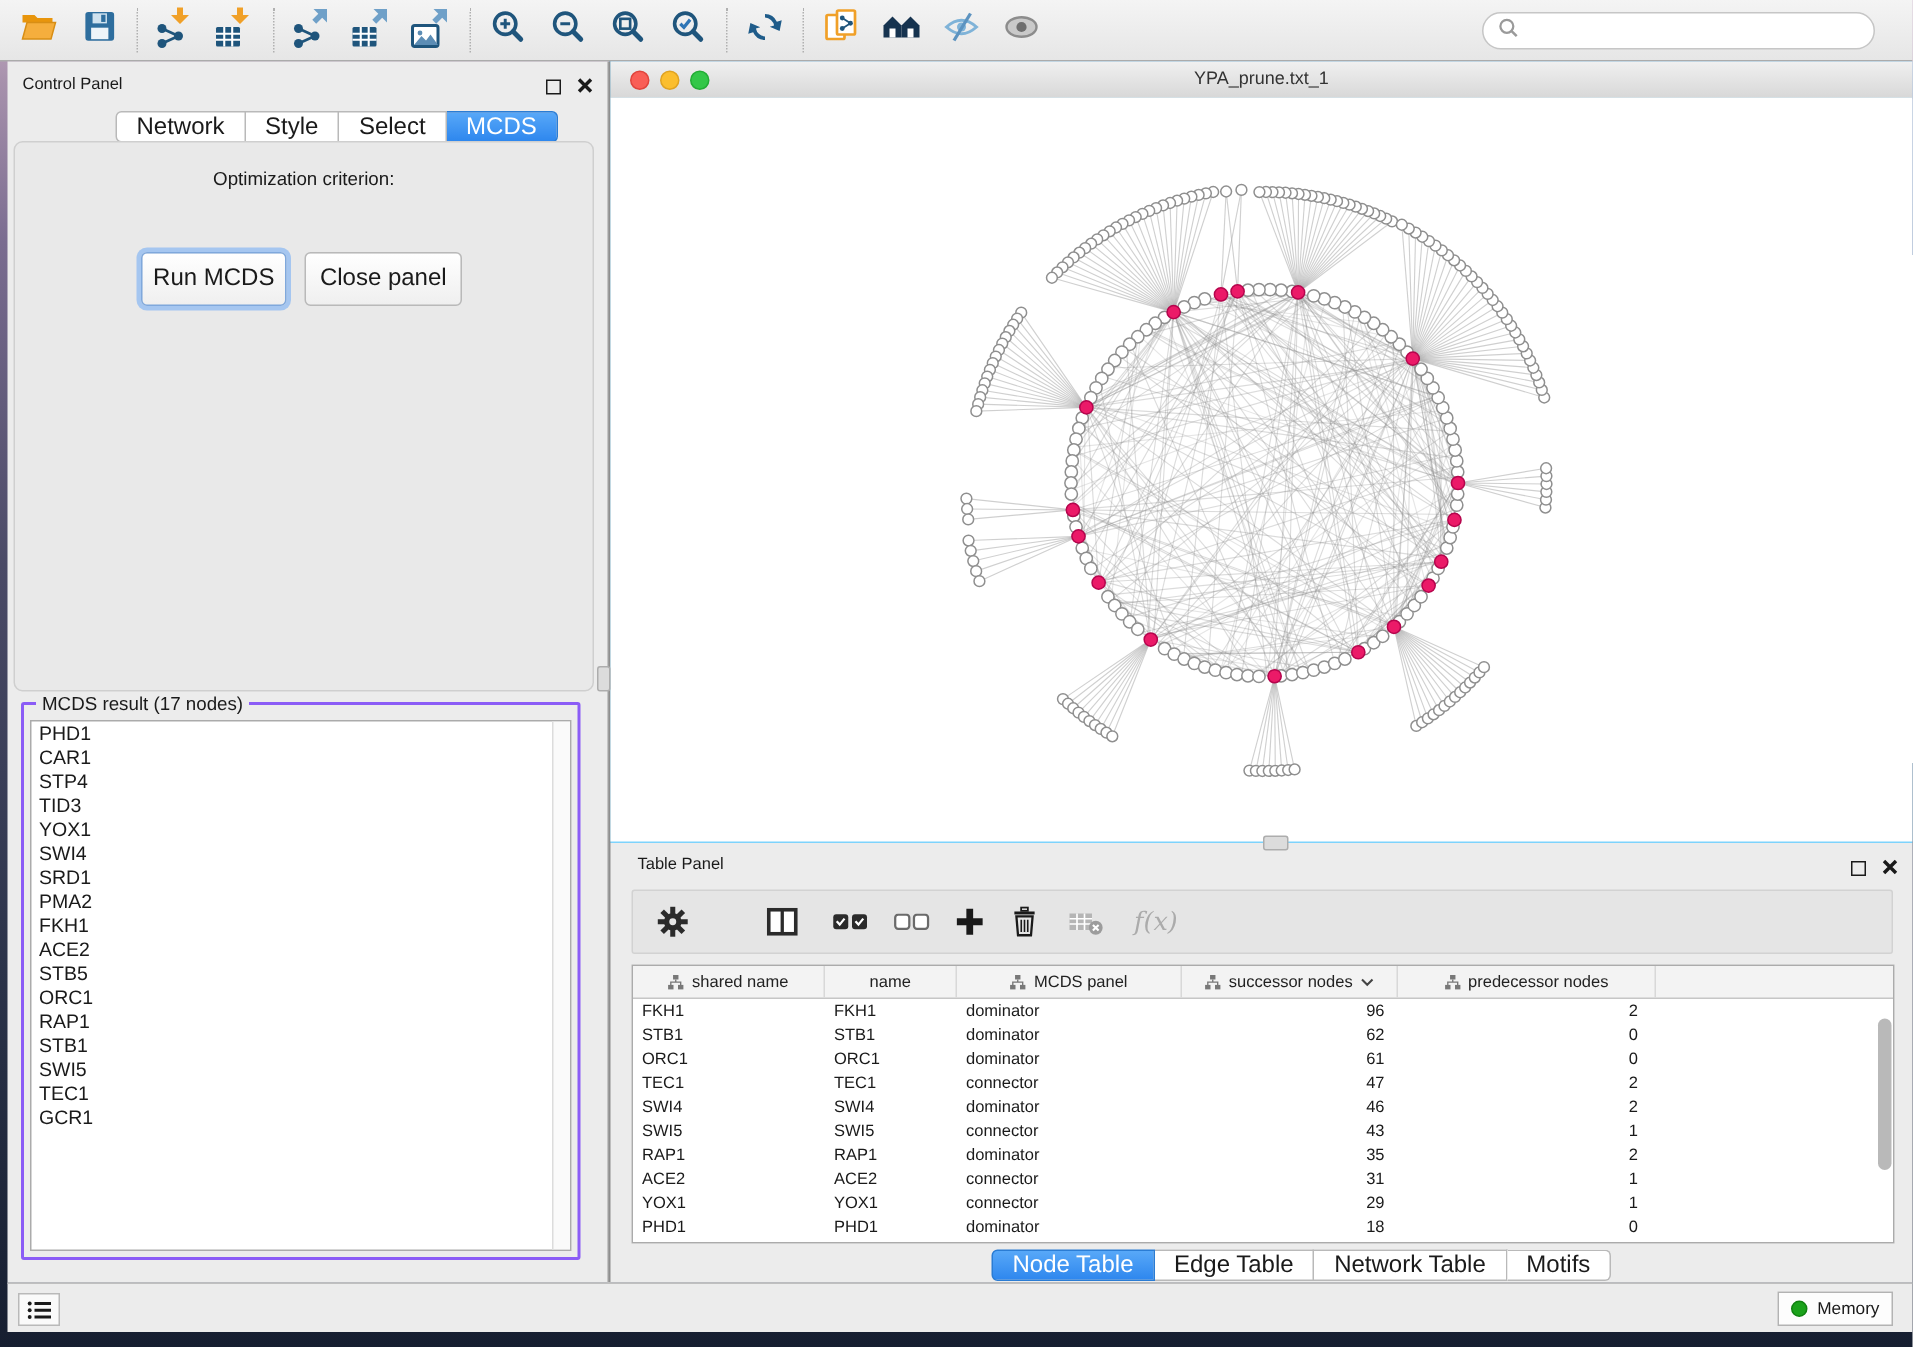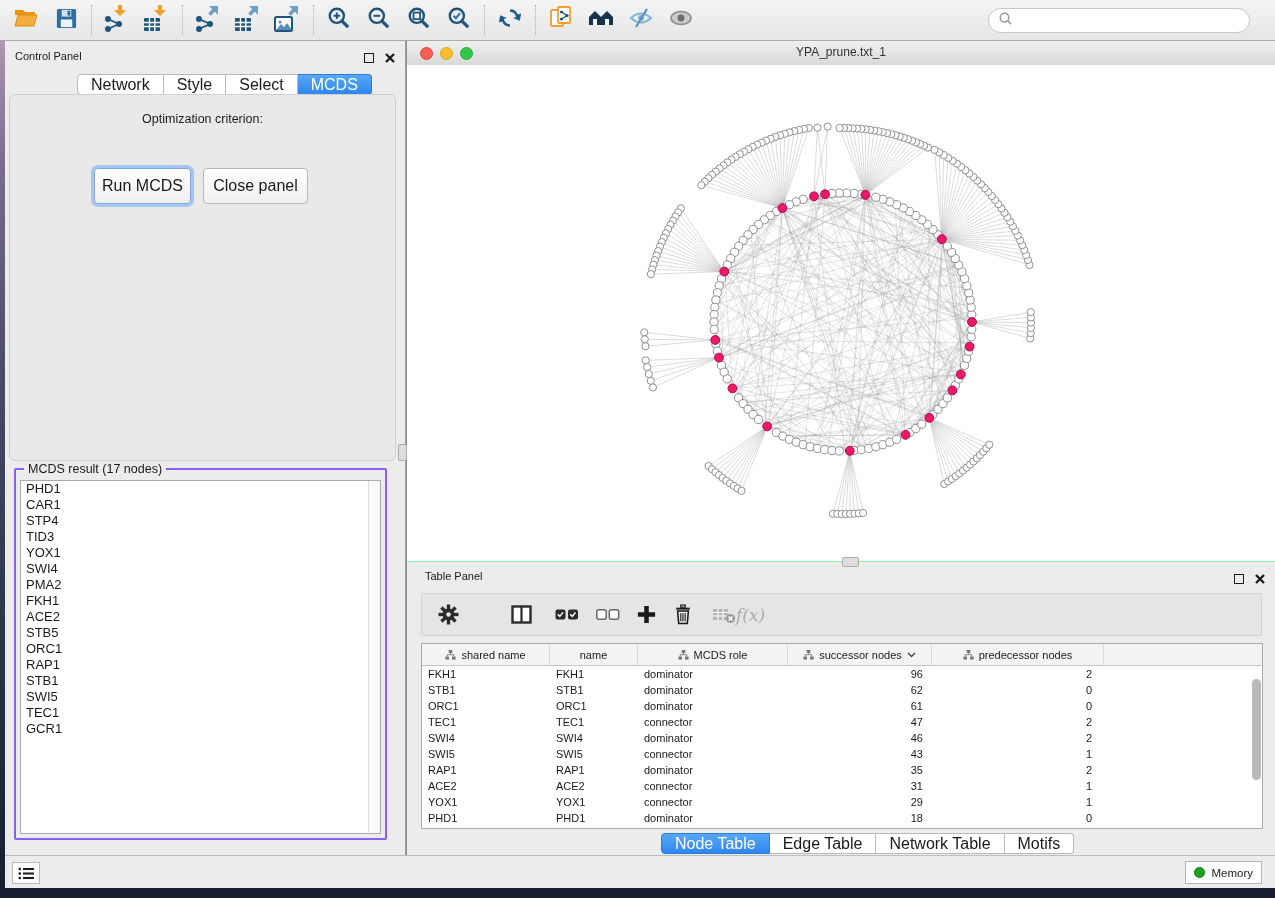--- a/index.html
+++ b/index.html
@@ -49,21 +49,21 @@
   .closep-btn{left:198px;top:127px;width:105px}
   .fieldset{position:absolute;left:9px;top:427px;width:373px;height:372px;box-sizing:border-box;
     border:2px solid #8b5cf6;border-radius:2px}
   .fieldset-legend{position:absolute;left:8px;top:-8px;background:#ECECEC;padding:0 4px;font-size:12.5px}
   .result-list{position:absolute;left:4px;top:10px;right:4px;bottom:4px;background:#fff;
     border:1px solid #ABABAB;overflow:hidden;font-size:13px}
   .result-item{height:16px;line-height:16px;padding-left:5px}
   .result-scroll{position:absolute;right:0;top:0;width:11px;height:100%;border-left:1px solid #DCDCDC;background:#FAFAFA}
   
   .network-window{position:absolute;left:406px;top:41px;width:869px;height:521px;box-sizing:border-box;
-    background:#86efac;border-left:1px solid #8E8E8E}
+    background:#7dd3fc;border-left:1px solid #8E8E8E}
   .nw-titlebar{height:24px;background:linear-gradient(#F0F0F0,#D8D8D8);border-bottom:1px solid #ACACAC;position:relative}
   .tl{position:absolute;top:6px;width:13px;height:13px;border-radius:50%;box-sizing:border-box}
   .tl-red{left:13px;background:#F95E56;border:1px solid #E0443C}
   .tl-yellow{left:33px;background:#FBBE2E;border:1px solid #E0A321}
   .tl-green{left:53px;background:#33C748;border:1px solid #23AD35}
   .nw-title{text-align:center;font-size:12px;line-height:23px;color:#333}
   .nw-canvas{position:absolute;left:0;top:24px;width:868px;height:496px;background:#fff;overflow:hidden}
   .hsplit-handle{position:absolute;left:842px;top:557px;width:15px;height:8px;background:#DCDCDC;
     border:1px solid #ADADAD;border-radius:2px;z-index:5}
   .vsplit-handle{position:absolute;left:398px;top:444px;width:7px;height:15px;background:#DCDCDC;
@@ -270,20 +270,21 @@
   <div class="fieldset">
     <div class="fieldset-legend">MCDS result (17 nodes)</div>
     <div class="result-list">
       <div>
           <div class="result-item">PHD1</div>
           <div class="result-item">CAR1</div>
           <div class="result-item">STP4</div>
           <div class="result-item">TID3</div>
           <div class="result-item">YOX1</div>
           <div class="result-item">SWI4</div>
+          <div class="result-item">SRD1</div>
           <div class="result-item">PMA2</div>
           <div class="result-item">FKH1</div>
           <div class="result-item">ACE2</div>
           <div class="result-item">STB5</div>
           <div class="result-item">ORC1</div>
           <div class="result-item">RAP1</div>
           <div class="result-item">STB1</div>
           <div class="result-item">SWI5</div>
           <div class="result-item">TEC1</div>
           <div class="result-item">GCR1</div>
@@ -1054,21 +1055,21 @@
     <span class="tpi" style="margin-left:20px">
         <svg width="24" height="18" viewBox="0 0 24 18">
           <rect x="1" y="3" width="15" height="11" fill="#B5B5B5"></rect>
           <g stroke="#fff" stroke-width="1.1">
             <path d="M1 6.5h15M1 10h15M6 3v11M11 3v11"></path>
           </g>
           <circle cx="18.5" cy="12.5" r="4.6" fill="#9C9C9C"></circle>
           <path d="M16.6 10.6l3.8 3.8M20.4 10.6l-3.8 3.8" stroke="#fff" stroke-width="1.4"></path>
         </svg>
       </span>
-    <span class="tpi fx-label" style="margin-left:0">f(x)</span>
+    <span class="tpi fx-label" style="margin-left:20px">f(x)</span>
   </div>
   <div class="node-table">
     <div class="thead">
       <div class="hcell c0">
           <svg width="11" height="10" viewBox="0 0 11 10">
             <rect x="3.7" y="0" width="3.6" height="3" fill="#787878"></rect>
             <rect x="0.4" y="6.6" width="3.6" height="3" fill="#787878"></rect>
             <rect x="7" y="6.6" width="3.6" height="3" fill="#787878"></rect>
             <path d="M5.5 3v1.7M2.2 6.6V4.7h6.6v1.9" stroke="#787878" stroke-width="0.9" fill="none"></path>
           </svg>
@@ -1077,21 +1078,21 @@
       <div class="hcell c1">
           <span>name</span>
         </div>
       <div class="hcell c2">
           <svg width="11" height="10" viewBox="0 0 11 10">
             <rect x="3.7" y="0" width="3.6" height="3" fill="#787878"></rect>
             <rect x="0.4" y="6.6" width="3.6" height="3" fill="#787878"></rect>
             <rect x="7" y="6.6" width="3.6" height="3" fill="#787878"></rect>
             <path d="M5.5 3v1.7M2.2 6.6V4.7h6.6v1.9" stroke="#787878" stroke-width="0.9" fill="none"></path>
           </svg>
-          <span>MCDS role</span>
+          <span>MCDS panel</span>
         </div>
       <div class="hcell c3">
           <svg width="11" height="10" viewBox="0 0 11 10">
             <rect x="3.7" y="0" width="3.6" height="3" fill="#787878"></rect>
             <rect x="0.4" y="6.6" width="3.6" height="3" fill="#787878"></rect>
             <rect x="7" y="6.6" width="3.6" height="3" fill="#787878"></rect>
             <path d="M5.5 3v1.7M2.2 6.6V4.7h6.6v1.9" stroke="#787878" stroke-width="0.9" fill="none"></path>
           </svg>
           <span>successor nodes</span>
           <svg width="9" height="6" viewBox="0 0 9 6">

